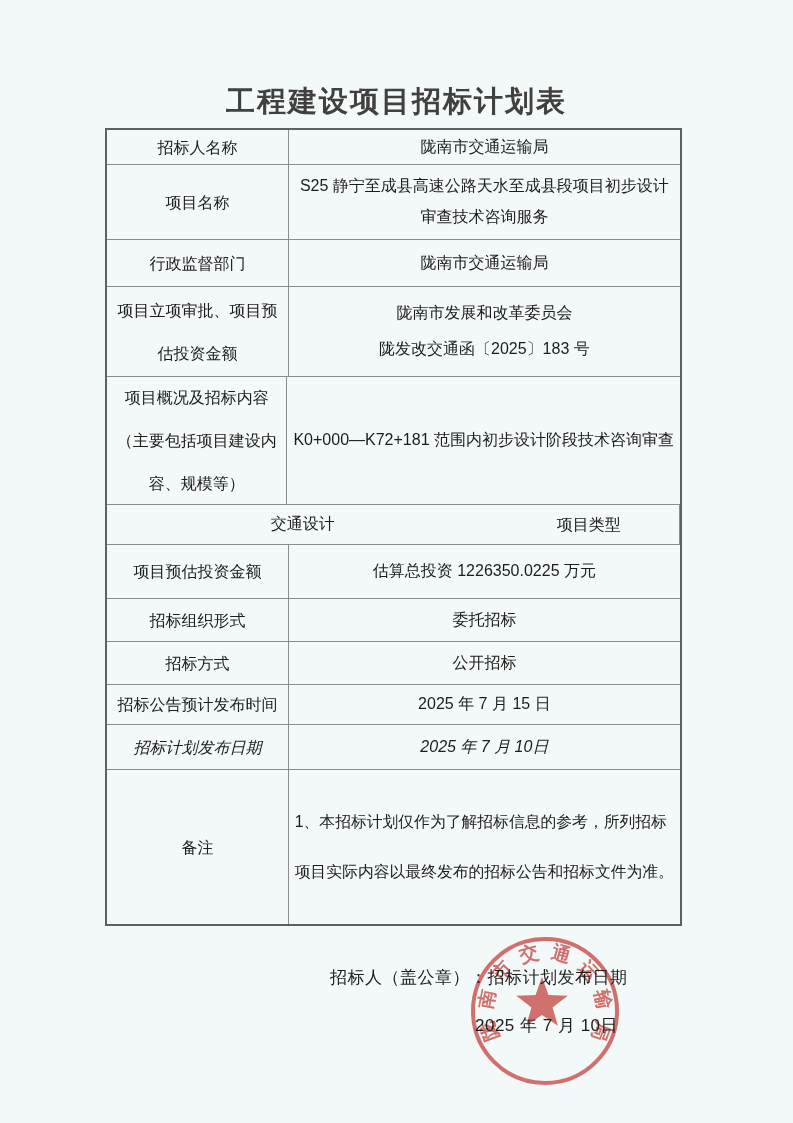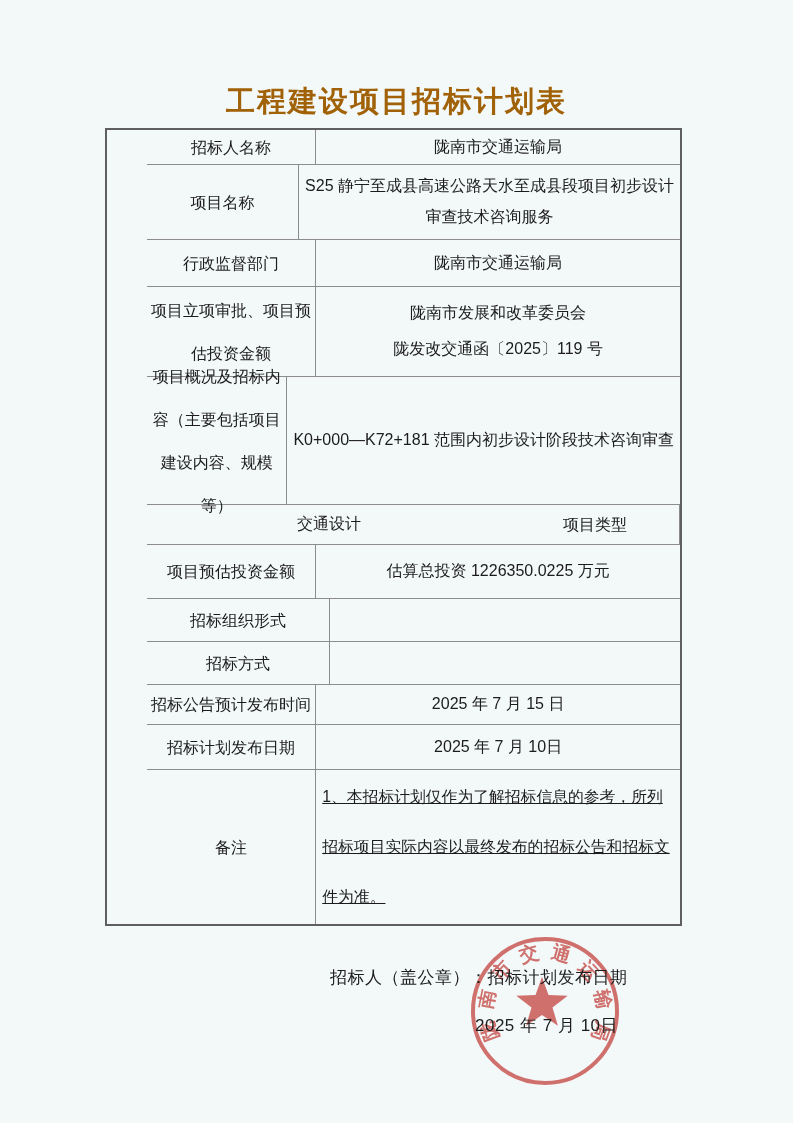--- a/index.html
+++ b/index.html
@@ -15,30 +15,29 @@
     color:#1c1c1c;
     overflow:hidden;
   }
   .doc-title{
     position:absolute;
     top:82px;left:0;width:793px;
     text-align:center;
     font-size:29px;
     font-weight:700;
     letter-spacing:2px;
-    color:#a16207;
+    color:#404040;
   }
   .bid-table{
     position:absolute;
     left:105px;top:128px;
     width:577px;
     border:2px solid #5f5f5f;
     box-sizing:border-box;
     background:transparent;
-    padding-left:40px;
   }
   .row{
     display:flex;
     box-sizing:border-box;
     border-bottom:1px solid #8c8c8c;
   }
   .row:last-child{border-bottom:none;}
   .cell{box-sizing:border-box;}
   .cell.label{
     width:183px;
@@ -59,31 +58,30 @@
     align-items:center;
     text-align:center;
     font-size:16px;
     padding:0 6px;
   }
   .cell.value .vline{white-space:nowrap;}
   .cell.value.left{
     align-items:flex-start;
     text-align:left;
     justify-content:center;
-    text-decoration:underline;
   }
   .cell.value.left .remark-line{
     white-space:normal;
     line-height:50px;
     font-size:15.8px;
   }
   
   .r0{height:35px;}  .r1{height:75px;}  .r2{height:47px;}  .r3{height:90px;}
   .r4{height:128px;} .r5{height:40px;}  .r6{height:54px;}  .r7{height:43px;}
-  .r8{height:43px;}  .r9{height:40px;}  .r10{height:45px;} .r11{height:154px;}
+  .r8{height:43px;}  .r9{height:40px;}  .r10{height:45px;font-style:italic;} .r11{height:154px;}
 
   .footer-line1{
     position:absolute;
     left:330px;top:966px;
     font-size:17px;
     z-index:2;
     letter-spacing:0.5px;
   }
   .footer-date{
     position:absolute;
@@ -133,21 +131,21 @@
       <div class="cell label">行政监督部门</div>
       <div class="cell value">
         <div class="vline">陇南市交通运输局</div>
       </div>
     </div>
 
     <div class="row r3">
       <div class="cell label">项目立项审批、项目预估投资金额</div>
       <div class="cell value">
         <div class="vline">陇南市发展和改革委员会</div>
-        <div class="vline">陇发改交通函〔2025〕119 号</div>
+        <div class="vline">陇发改交通函〔2025〕183 号</div>
       </div>
     </div>
 
     <div class="row r4">
       <div class="cell label">项目概况及招标内容（主要包括项目建设内容、规模等）</div>
       <div class="cell value">
         <div class="vline">K0+000—K72+181 范围内初步设计阶段技术咨询审查</div>
       </div>
     </div>
 
@@ -160,24 +158,30 @@
 
     <div class="row r6">
       <div class="cell label">项目预估投资金额</div>
       <div class="cell value">
         <div class="vline">估算总投资 1226350.0225 万元</div>
       </div>
     </div>
 
     <div class="row r7">
       <div class="cell label">招标组织形式</div>
+      <div class="cell value">
+        <div class="vline">委托招标</div>
+      </div>
     </div>
 
     <div class="row r8">
       <div class="cell label">招标方式</div>
+      <div class="cell value">
+        <div class="vline">公开招标</div>
+      </div>
     </div>
 
     <div class="row r9">
       <div class="cell label">招标公告预计发布时间</div>
       <div class="cell value">
         <div class="vline">2025 年 7 月 15 日</div>
       </div>
     </div>
 
     <div class="row r10">

